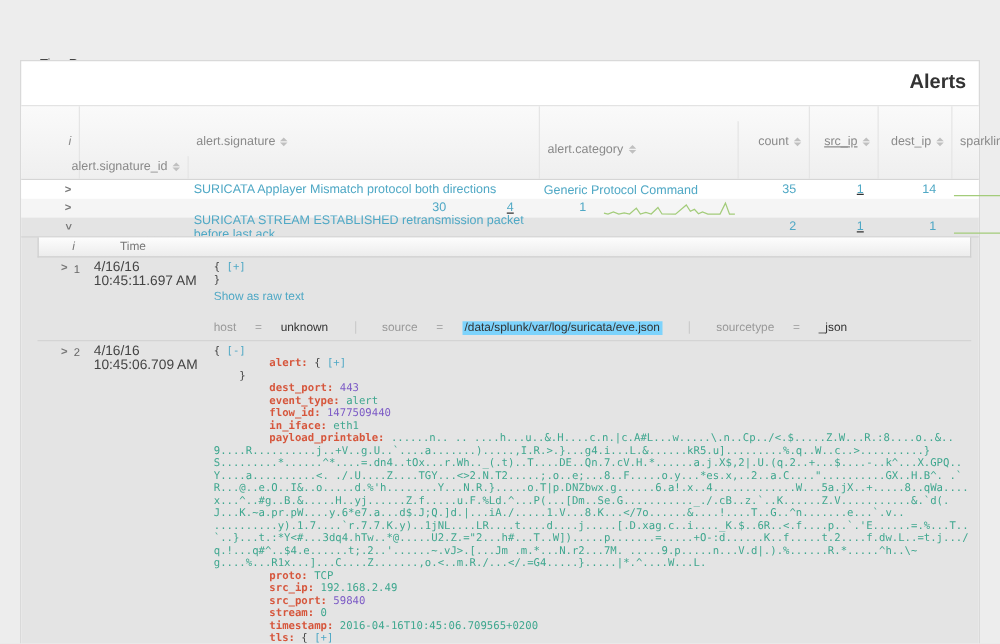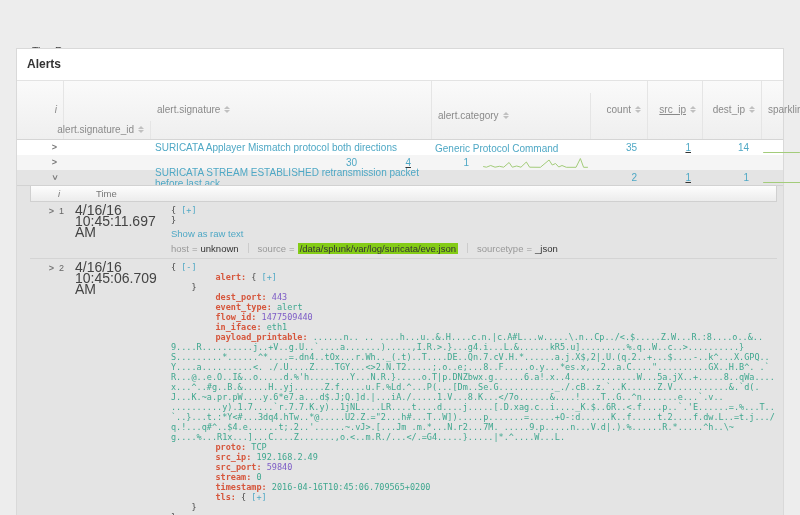--- a/index.html
+++ b/index.html
@@ -8,21 +8,21 @@
 
   
   .topbar{padding:5px 0 0 32px;margin-top:40px;}
   .tr-label{font-size:10.5px;color:#444;margin-bottom:4px;}
   .dropdown{width:122px;height:20px;background:#fff;border:1px solid #c5c5c5;border-radius:2px;display:flex;align-items:center;justify-content:space-between;padding:0 7px;box-shadow:0 1px 1px rgba(0,0,0,.04);cursor:pointer;}
   .dropdown .dd-val{font-size:10.5px;color:#333;}
   .dd-chev svg{display:block;}
 
   
   .panel{position:absolute;left:16px;right:16px;top:48px;bottom:0;background:#fff;border:1px solid #d9d9d9;border-bottom:none;display:flex;flex-direction:column;}
-  .panel-title{font-size:12px;font-weight:bold;color:#333;padding:8px 10px 9px 10px;}
+  .panel-title{font-size:16px;font-weight:bold;color:#333;padding:8px 10px 9px 10px;text-align:right;}
 
   
   .thead,.trow{display:flex;align-items:stretch;}
   .thead{background:linear-gradient(#fafafa,#efefef);border-top:1px solid #e3e3e3;border-bottom:1px solid #d5d5d5;}
   .hc{color:#8a8a8a;font-size:10px;padding:3px 6px 4px 6px;display:flex;align-items:center;gap:4px;border-right:1px solid #e5e5e5;}
   .hc:last-child{border-right:none;}
   .hc.num{justify-content:flex-end;}
   .sort{display:inline-flex;flex-direction:column;gap:1px;}
   .sort i{display:block;width:0;height:0;border-left:3px solid transparent;border-right:3px solid transparent;}
   .sort .up{border-bottom:3px solid #c0c0c0;}
@@ -51,34 +51,34 @@
   .expanded{background:#e4e4e4;border-top:1px solid #d2d2d2;border-bottom:1px solid #cfcfcf;padding:0 6px 2px 13px;}
   .ehead{display:flex;background:linear-gradient(#fdfdfd,#ececec);border:1px solid #d0d0d0;border-top:none;height:15px;align-items:center;}
   .ehc{color:#777;font-size:9.5px;padding:0 5px;}
   .ecol-i{width:24px;flex:none;text-align:right;}
   .ecol-n{width:16px;flex:none;}
   .ecol-t{width:96px;flex:none;}
   .ecol-e{flex:1;}
   .erow{display:flex;border-bottom:1px solid #d4d4d4;padding:3px 0 4px 0;}
   .erow:last-child{border-bottom:none;}
   .enum{color:#666;font-size:9px;padding-top:1px;}
-  .etime{color:#444;font-size:14px;line-height:11px;}
+  .etime{color:#444;font-size:11px;line-height:11px;}
   .eevent{font-size:9px;}
   .json{font-family:"DejaVu Sans Mono",monospace;font-size:8.5px;line-height:10px;color:#444;}
   .jline{white-space:pre-wrap;word-break:break-all;}
   .j-k{color:#d6563c;font-weight:bold;padding-left:24px;}
   .j-s{color:#3fa78f;}
   .j-n{color:#7d5cc6;}
   .j-l{color:#4fa8c5;cursor:pointer;}
   .j-p{color:#444;}
   .rawlink{display:inline-block;color:#4fa8c5;font-size:9.5px;margin-top:3px;}
-  .meta{margin-top:4px;display:flex;align-items:flex-start;font-size:9.5px;color:#999;}
+  .meta{margin-top:14px;display:flex;align-items:flex-start;font-size:9.5px;color:#999;gap:12px;}
   .meta .mv{color:#333;margin-left:3px;}
   .meta .mk{margin-right:3px;}
-  .meta .hl{background:#84cc16;color:#333;padding:0 2px;}
+  .meta .hl{background:#7dd3fc;color:#333;padding:0 2px;}
   .msep{border-left:1px solid #ccc;height:10px;margin:0 9px;}
 </style>
 </head>
 <body>
 
 <div class="topbar">
   <div class="tr-label">TimeRange</div>
   <div class="dropdown">
     <span class="dd-val">Date time range</span>
     <span class="dd-chev">

